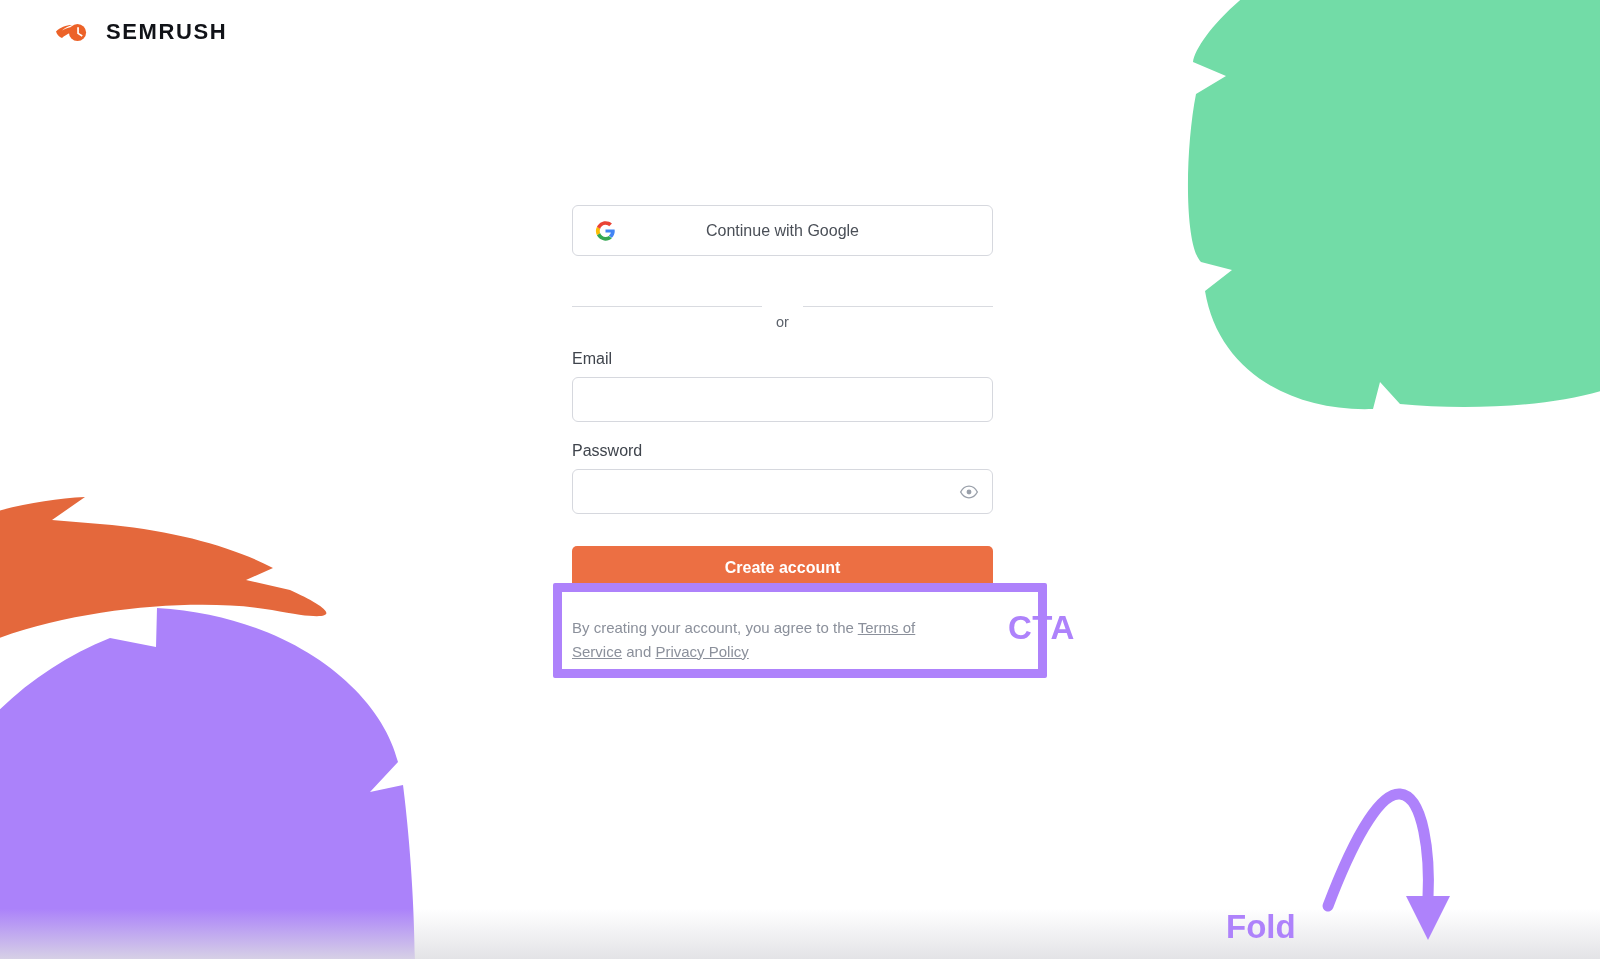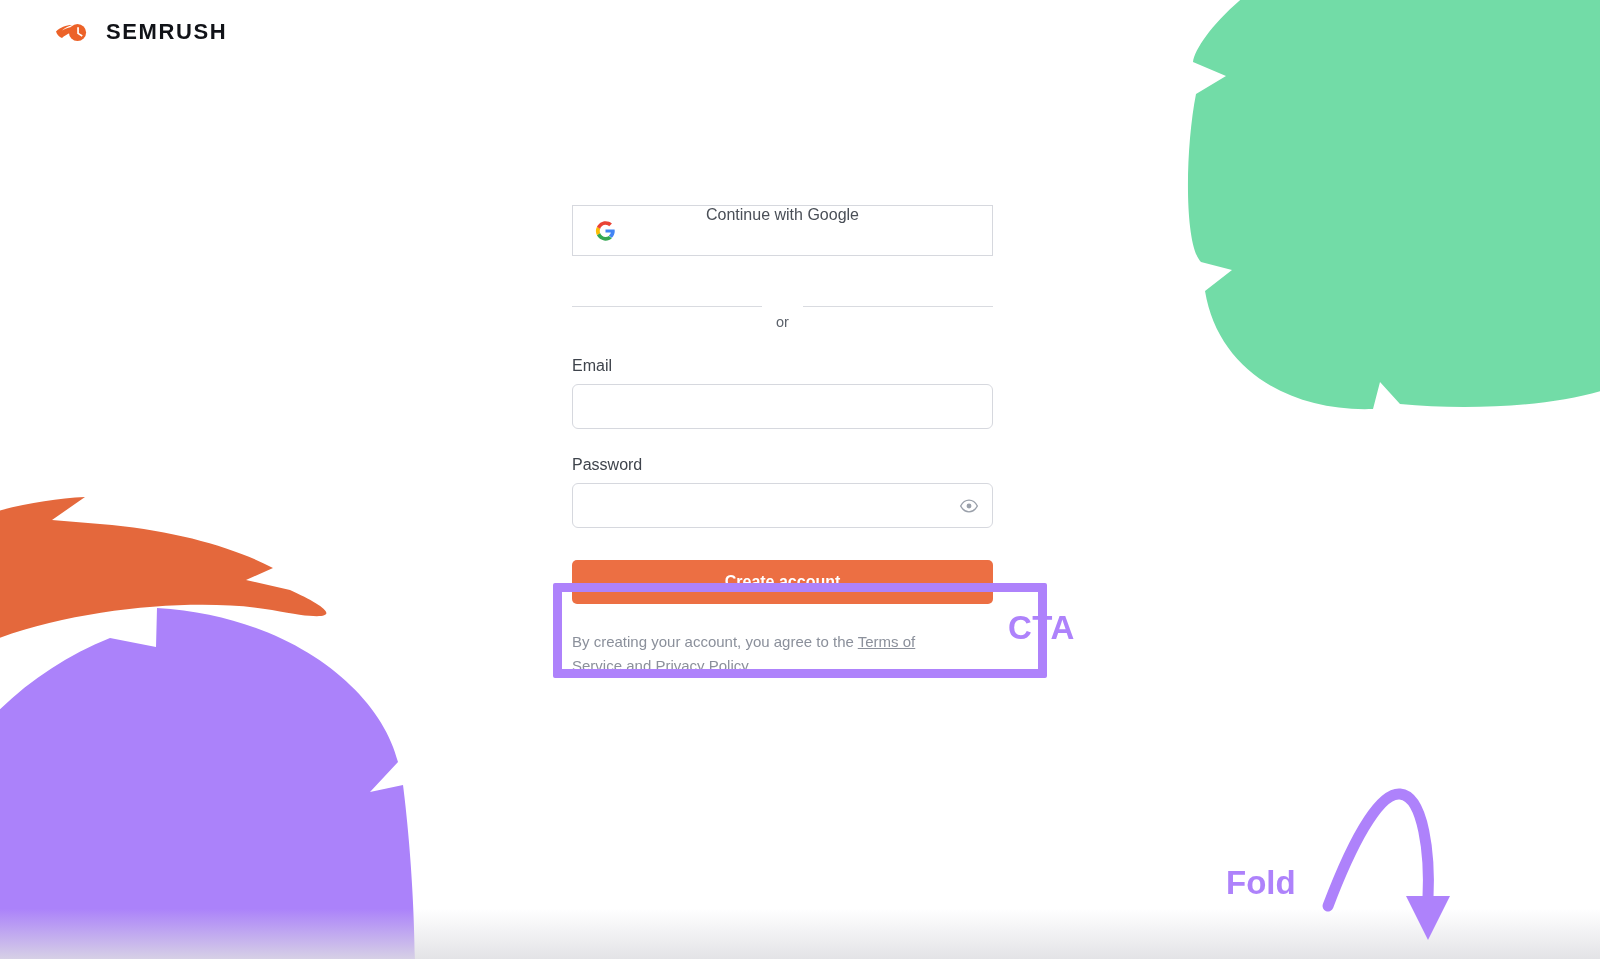--- a/index.html
+++ b/index.html
@@ -73,24 +73,24 @@
     font-weight: bold;
     letter-spacing: -0.3px;
     color: #0b0c0e;
     margin-bottom: 26px;
   }
 
   .google-btn {
     width: 421px;
     height: 51px;
     border: 1px solid #d6d8de;
-    border-radius: 0;
+    border-radius: 6px;
     background: #ffffff;
     display: flex;
-    align-items: flex-start;
+    align-items: center;
     position: relative;
     cursor: pointer;
   }
   .google-g { position: absolute; left: 22px; top: 50%; transform: translateY(-50%); width: 21px; height: 21px; }
   .google-label {
     width: 100%;
     text-align: center;
     font-size: 16px;
     color: #4a4f57;
   }
@@ -98,21 +98,21 @@
   .or-row {
     display: flex;
     align-items: center;
     gap: 14px;
     margin-top: 26px;
     margin-bottom: 14px;
   }
   .or-line { flex: 1; height: 1px; background: #d9dbe0; }
   .or-text { font-size: 14.5px; color: #5c626b; margin-top: 32px; }
 
-  .field { margin-top: 27px; }
+  .field { margin-top: 20px; }
   .field-label {
     display: block;
     font-size: 16px;
     color: #3f444c;
     margin-bottom: 9px;
   }
   .input-shell {
     position: relative;
     width: 421px;
     height: 45px;
@@ -208,21 +208,21 @@
     font-size: 33px;
     font-weight: bold;
     letter-spacing: 0.5px;
     color: #ae82fb;
     z-index: 8;
     text-align: center;
   }
   .anno-fold-label {
     position: absolute;
     left: 1226px;
-    top: 864px;
+    top: 908px;
     font-size: 33px;
     font-weight: bold;
     color: #ae82fb;
     z-index: 8;
   }
   .anno-arrow {
     position: absolute;
     left: 1320px;
     top: 778px;
     z-index: 8;

